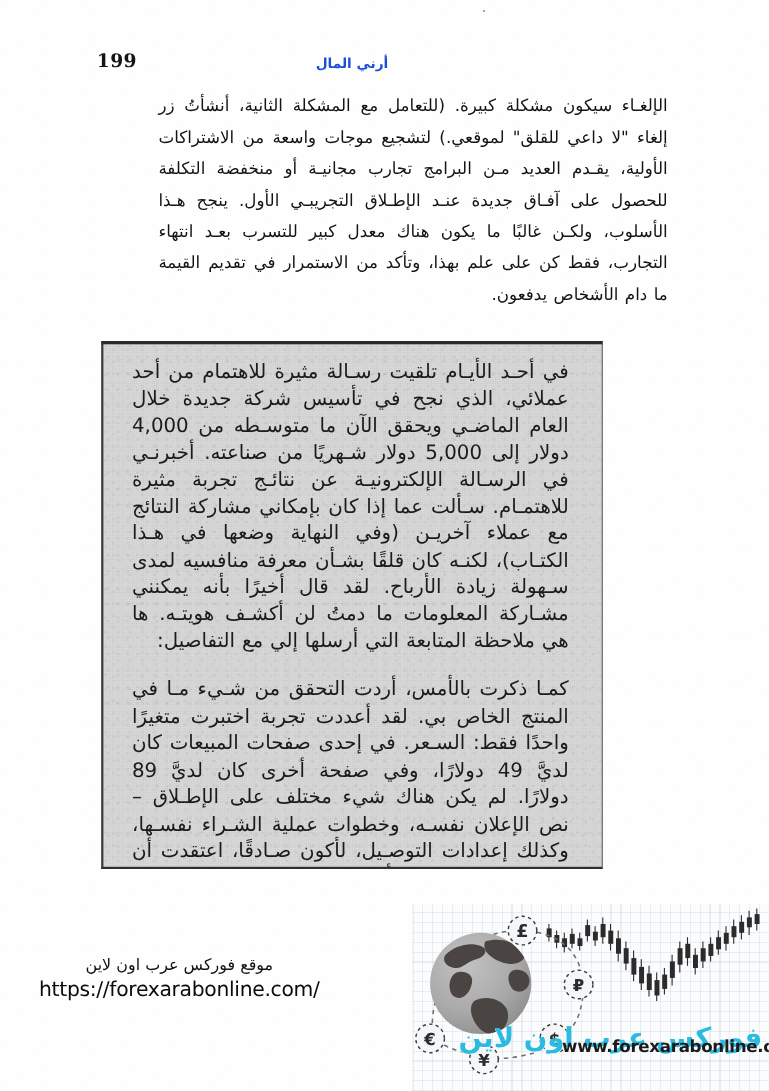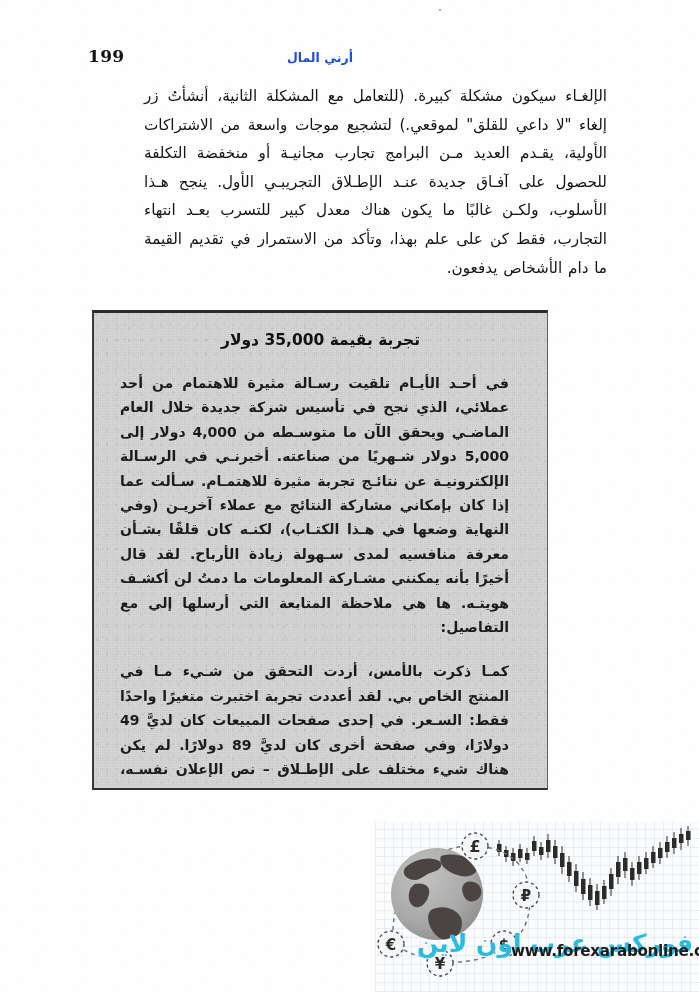--- a/index.html
+++ b/index.html
@@ -125,27 +125,26 @@
     text-align: center;
     font-weight: 700;
     font-size: 15.5px;
     color: #111111;
     margin: 4px 0 22px 0;
     letter-spacing: -0.2px;
   }
   .sidebar-para {
     text-align: justify;
     text-align-last: right;
-    font-size: 14px;
+    font-size: 18px;
     line-height: 24.4px;
     color: #1b1b1b;
-    margin: 0 12px 20px 0;
+    margin: 0 4px 20px 0;
     letter-spacing: -0.15px;
     word-spacing: .5px;
-    font-weight: bold;
   }
   .sidebar-para.last { margin-bottom: 0; }
 
   
   .watermark {
     position: absolute;
     left: 18px;
     top: 868px;
     width: 290px;
     text-align: center;
@@ -218,26 +217,29 @@
     <div class="folio">199</div>
     <div class="running-title">أرني المال</div>
   </div>
 
   <div class="body-copy">
     <p>الإلغـاء سيكون مشكلة كبيرة. (للتعامل مع المشكلة الثانية، أنشأتُ زر إلغاء "لا داعي للقلق" لموقعي.) لتشجيع موجات واسعة من الاشتراكات الأولية، يقـدم العديد مـن البرامج تجارب مجانيـة أو منخفضة التكلفة للحصول على آفـاق جديدة عنـد الإطـلاق التجريبـي الأول. ينجح هـذا الأسلوب، ولكـن غالبًا ما يكون هناك معدل كبير للتسرب بعـد انتهاء التجارب، فقط كن على علم بهذا، وتأكد من الاستمرار في تقديم القيمة ما دام الأشخاص يدفعون.</p>
   </div>
 
   <div class="sidebar-box">
     <div class="sidebar-inner">
-      <div class="sidebar-title">تجربة بقيمة 35,000 دولار</div>
       <p class="sidebar-para">في أحـد الأيـام تلقيت رسـالة مثيرة للاهتمام من أحد عملائي، الذي نجح في تأسيس شركة جديدة خلال العام الماضـي ويحقق الآن ما متوسـطه من 4,000 دولار إلى 5,000 دولار شـهريًا من صناعته. أخبرنـي في الرسـالة الإلكترونيـة عن نتائـج تجربة مثيرة للاهتمـام. سـألت عما إذا كان بإمكاني مشاركة النتائج مع عملاء آخريـن (وفي النهاية وضعها في هـذا الكتـاب)، لكنـه كان قلقًا بشـأن معرفة منافسيه لمدى سـهولة زيادة الأرباح. لقد قال أخيرًا بأنه يمكنني مشـاركة المعلومات ما دمتُ لن أكشـف هويتـه. ها هي ملاحظة المتابعة التي أرسلها إلي مع التفاصيل:</p>
       <p class="sidebar-para last">كمـا ذكرت بالأمس، أردت التحقق من شـيء مـا في المنتج الخاص بي. لقد أعددت تجربة اختبرت متغيرًا واحدًا فقط: السـعر. في إحدى صفحات المبيعات كان لديَّ 49 دولارًا، وفي صفحة أخرى كان لديَّ 89 دولارًا. لم يكن هناك شيء مختلف على الإطـلاق – نص الإعلان نفسـه، وخطوات عملية الشـراء نفسـها، وكذلك إعدادات التوصـيل، لأكون صـادقًا، اعتقدت أن 49 دولارًا كان سـعرًا أفضل، لكنني حددت هذا السـعر بشكل عشوائي إلى حد ما. خمن ماذا؟ انخفض التحويل .. قليلاً، لكن الدخل الإجمالي زاد بالفعل! هذا ما فاجأني حقًا. اكتشفت أنه يمكنني بيع أقل ولكن في الواقع أجني المزيد من المال بسبب ارتفاع السعر.</p>
     </div>
   </div>
 
+  <div class="watermark">
+    <div class="watermark-ar">موقع فوركس عرب اون لاين</div>
+    <div class="watermark-url">https://forexarabonline.com/</div>
+  </div>
 
   <div class="brand-banner">
     <svg width="324" height="170" viewBox="0 0 324 170">
       <defs>
         <radialGradient id="globeShade" cx="36%" cy="30%" r="78%">
           <stop offset="0%" stop-color="#c2c2c2"></stop>
           <stop offset="62%" stop-color="#a9a9a9"></stop>
           <stop offset="100%" stop-color="#8d8d8d"></stop>
         </radialGradient>
         <clipPath id="globeClip">

